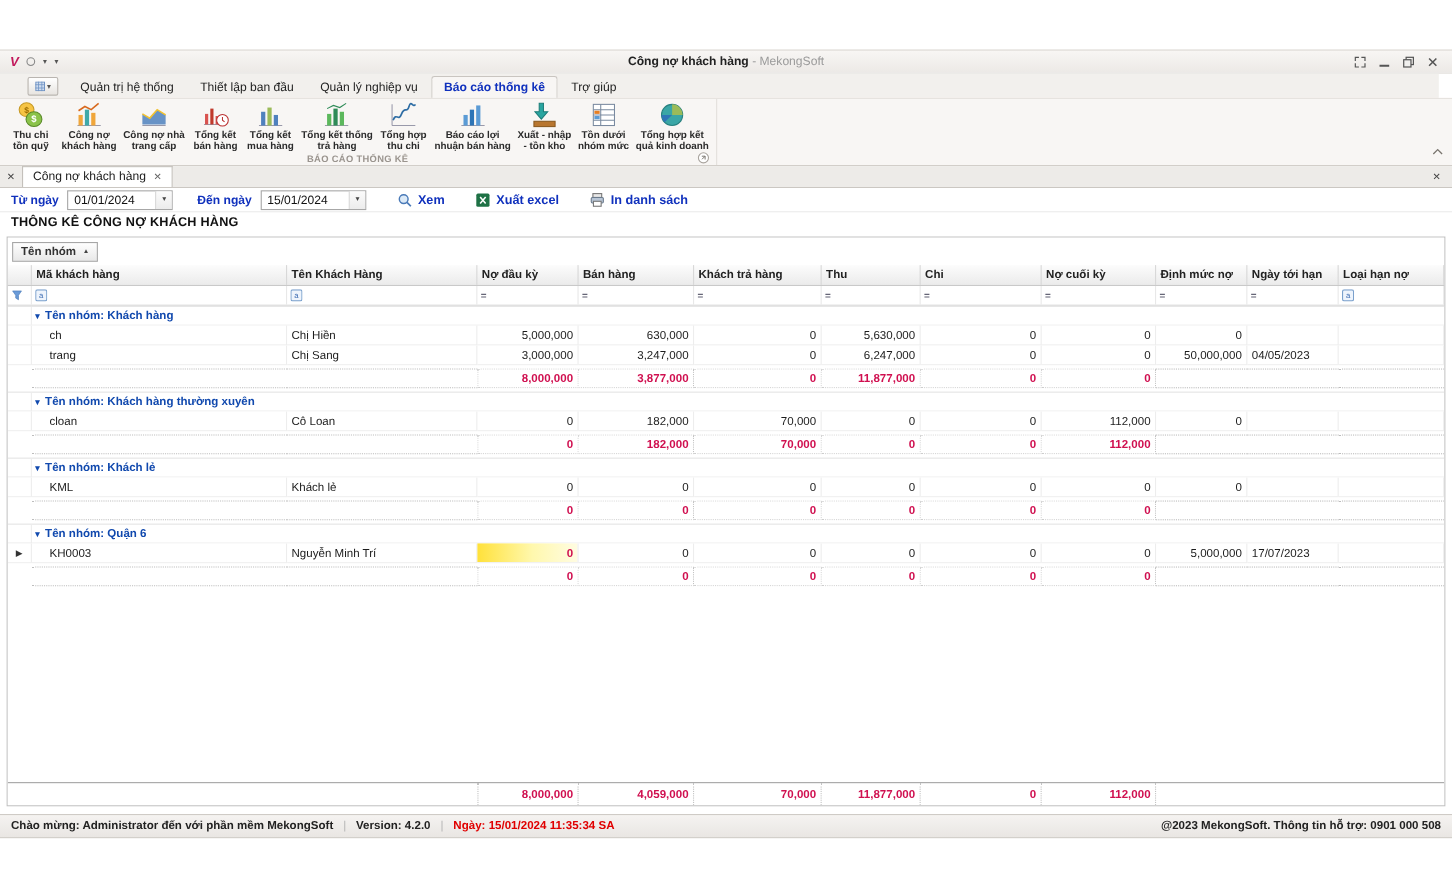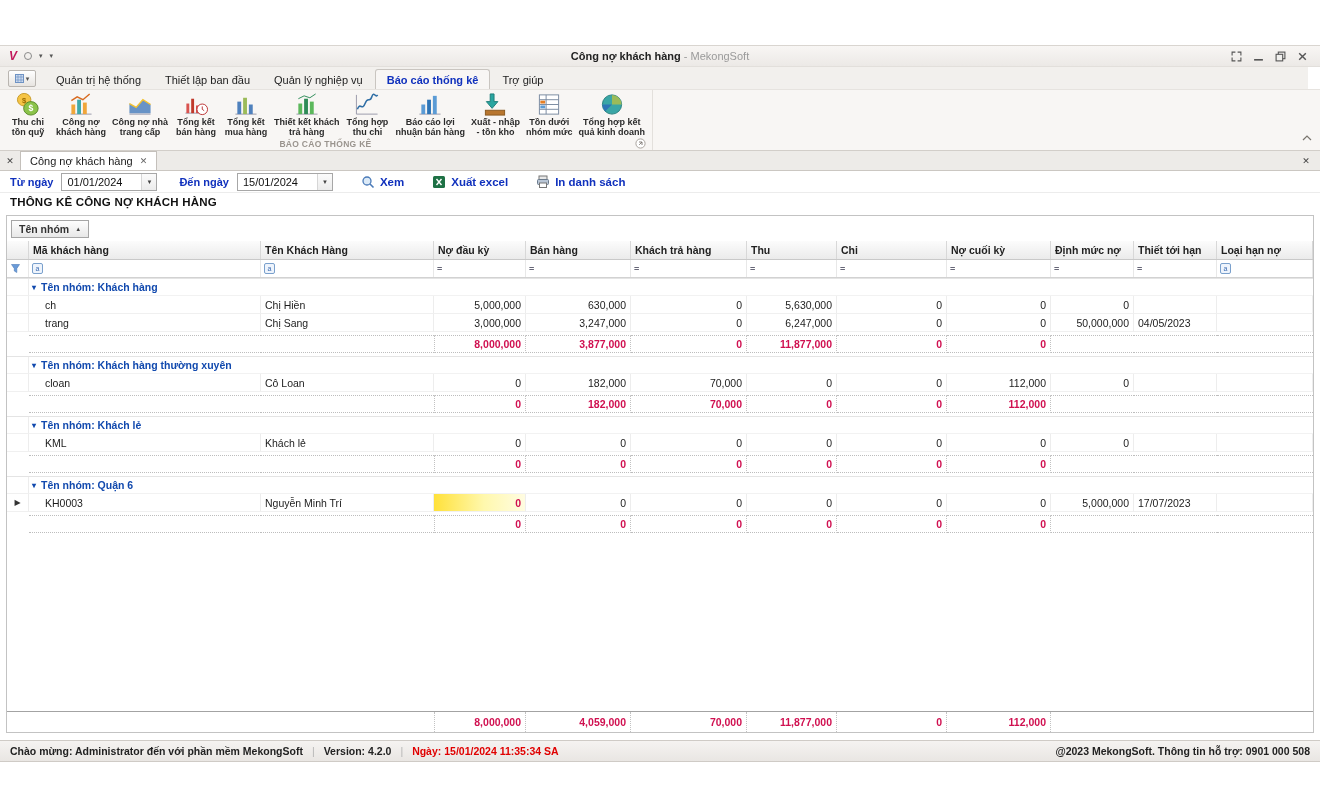--- a/index.html
+++ b/index.html
@@ -16,21 +16,21 @@
   .circ{width:8px;height:8px;border:1px solid #8a8a8a;border-radius:50%;display:inline-block}
   .caret{font-size:7px;color:#555}
   .title-center{flex:1;text-align:center;font-weight:bold;font-size:11px;color:#222}
   .title-suffix{color:#9a9a9a;font-weight:normal}
   .win-controls{display:flex;gap:11px;padding-right:12px;width:230px;justify-content:flex-end;align-items:center}
   .winbtn{width:11px;height:11px;display:inline-block}
   .winbtn svg{width:11px;height:11px;display:block}
 
   
   .ribbon-tabs{position:absolute;left:0;right:12px;top:67px;height:22px;background:#f2f0ed;
-    display:flex;align-items:flex-end;padding-left:8px}
+    display:flex;align-items:flex-end;padding-left:25px}
   .appbtn{width:28px;height:17px;border:1px solid #b9b5b0;border-radius:2px;
     background:linear-gradient(#ffffff,#e7e4e0);display:flex;align-items:center;justify-content:center;
     gap:2px;margin:0 8px 2px 0}
   .rtab{padding:4px 11px 3px;font-size:11px;color:#222;border:1px solid transparent;border-bottom:none;
     border-radius:3px 3px 0 0;cursor:default}
   .rtab.active{background:#f8f6f4;border-color:#c9c5c0;color:var(--blue);font-weight:bold}
 
   
   .ribbon-body{position:absolute;left:0;right:0;top:89px;height:62px;background:#f8f6f4;
     border-bottom:1px solid #d2cec9;border-top:1px solid #e6e3df}
@@ -251,21 +251,21 @@
           <div class="ritem">
             <span class="ricon">
               <svg viewBox="0 0 26 26">
                 <path d="M2 23h22" stroke="#99a"></path>
                 <rect x="4" y="12" width="4" height="11" fill="#5cb85c"></rect>
                 <rect x="10" y="7" width="4" height="16" fill="#2e8b57"></rect>
                 <rect x="16" y="10" width="4" height="13" fill="#5cb85c"></rect>
                 <path d="M4 7l6-3 6 2 6-4" stroke="#2e8b57" fill="none"></path>
               </svg>
             </span>
-            <span class="rlabel">Thiết kết khách</span>
+            <span class="rlabel">Tổng kết thống</span>
             <span class="rlabel">trả hàng</span>
           </div>
           <div class="ritem">
             <span class="ricon">
               <svg viewBox="0 0 26 26">
                 <path d="M2 23h22M2 23V3" stroke="#99a"></path>
                 <path d="M3 18c3-8 5 2 8-6s5 0 7-7 4 2 6-2" stroke="#2e6da4" stroke-width="1.6" fill="none"></path>
               </svg>
             </span>
             <span class="rlabel">Tổng hợp</span>
@@ -395,21 +395,21 @@
         <div class="hcell ind"></div>
         <div class="hcell">Mã khách hàng</div>
         <div class="hcell">Tên Khách Hàng</div>
         <div class="hcell">Nợ đầu kỳ</div>
         <div class="hcell">Bán hàng</div>
         <div class="hcell">Khách trả hàng</div>
         <div class="hcell">Thu</div>
         <div class="hcell">Chi</div>
         <div class="hcell">Nợ cuối kỳ</div>
         <div class="hcell">Định mức nợ</div>
-        <div class="hcell">Thiết tới hạn</div>
+        <div class="hcell">Ngày tới hạn</div>
         <div class="hcell">Loại hạn nợ</div>
       </div>
       <div class="grow gfilter" style="grid-template-columns: 22px 232px 173px 92px 105px 116px 90px 110px 104px 83px 83px 96px;">
         <div class="fcell ind">
           <svg viewBox="0 0 11 11">
             <path d="M1.5 1.5h8L6.8 5.5v4L4.3 8V5.5z" fill="#6a9bd8" stroke="#4a7ab8" stroke-width="0.6"></path>
           </svg>
         </div>
         <div class="fcell">
           <span>

